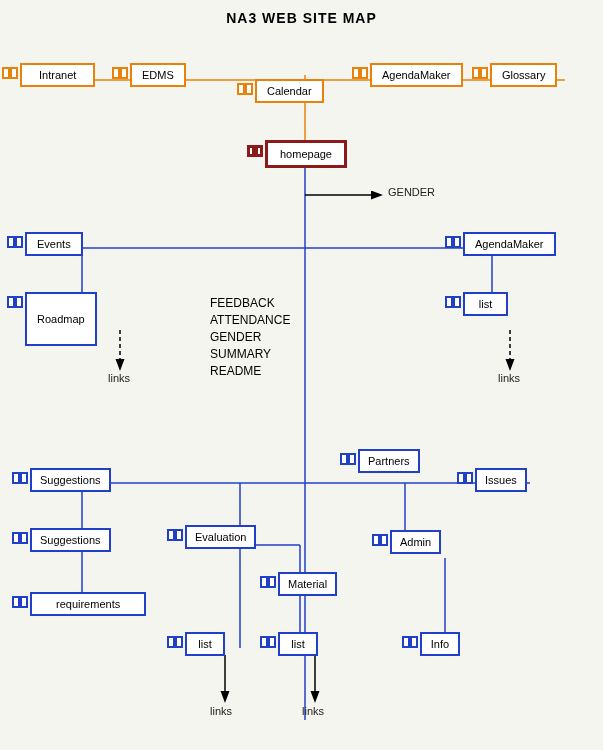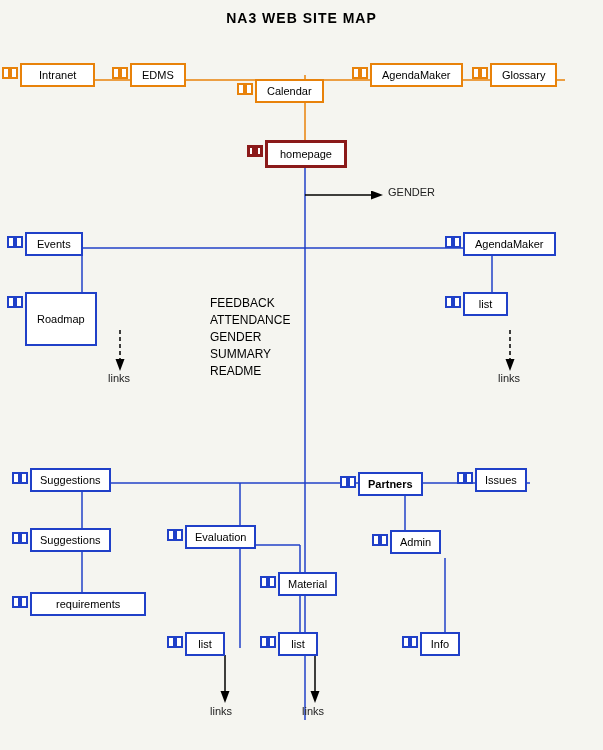--- a/index.html
+++ b/index.html
@@ -288,21 +288,21 @@
 </div>
 
 <div class="node-with-tabs blue" style="position:absolute; left:278px; top:632px;">
   <div class="tab-left-2" style="top:4px;"></div>
   <div class="tab-left" style="top:4px;"></div>
   <div class="box-main" style="padding:4px 8px; min-width:40px;">
     <span>list</span>
   </div>
 </div>
 
-<div class="node-with-tabs blue" style="position:absolute; left:358px; top:472px;font-weight:bold;">
+<div class="node-with-tabs blue" style="position:absolute; left:358px; top:449px;">
   <div class="tab-left-2" style="top:4px;"></div>
   <div class="tab-left" style="top:4px;"></div>
   <div class="box-main" style="padding:4px 8px; min-width:55px;">
     <span>Partners</span>
   </div>
 </div>
 
 <div class="node-with-tabs blue" style="position:absolute; left:475px; top:468px;">
   <div class="tab-left-2" style="top:4px;"></div>
   <div class="tab-left" style="top:4px;"></div>

